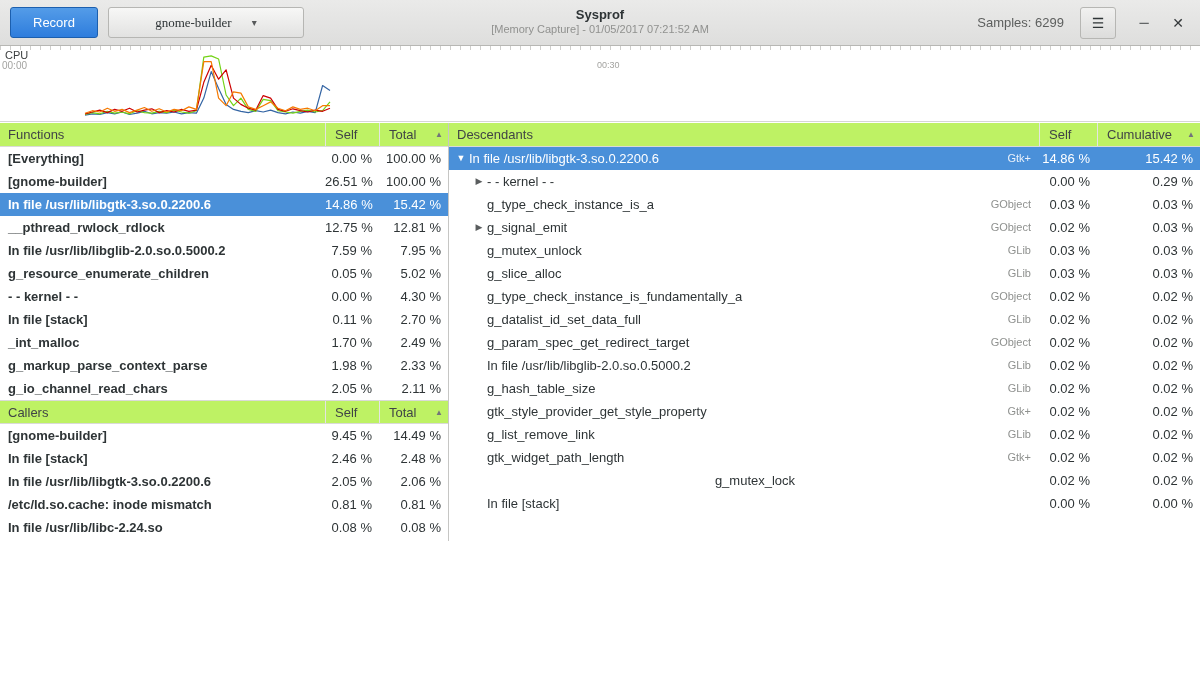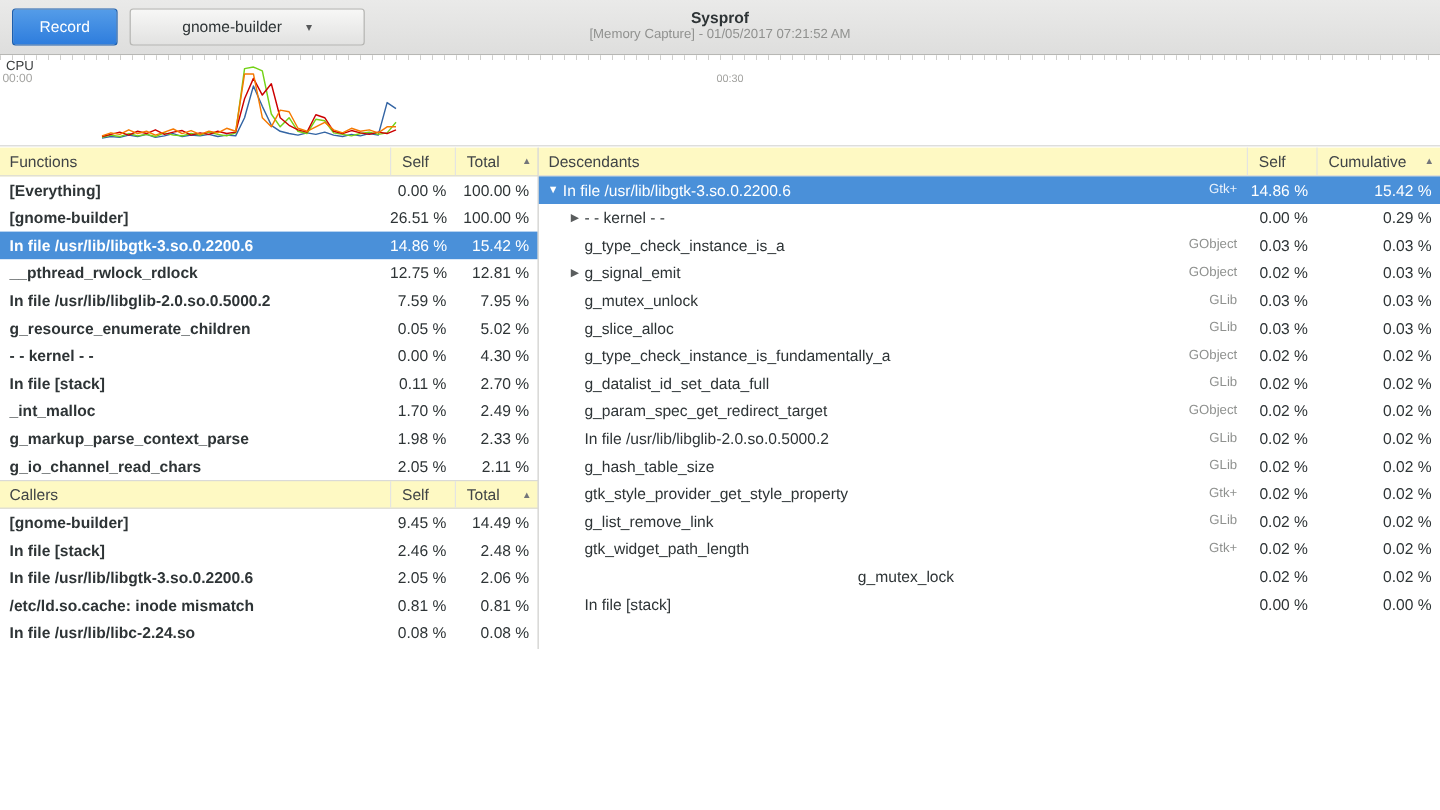--- a/index.html
+++ b/index.html
@@ -20,21 +20,21 @@
     border:1px solid #1c5fae; border-radius:3px;
     color:#fff; font-size:13px; cursor:pointer;
     font-family:inherit;
   }
   .process-btn {
     height:31px; width:196px; padding:0 10px;
     background:linear-gradient(#f7f7f6,#e2e2e1);
     border:1px solid #b6b6b3; border-radius:3px;
     color:#2e3436; font-size:13px; cursor:pointer;
     display:flex; align-items:center; justify-content:center; gap:20px;
-    font-family:Liberation Sans, sans-serif;
+    font-family:Liberation Serif, serif;
   }
   .process-btn .chev { color:#57595a; font-size:10px; }
   .title-box { position:absolute; left:300px; right:300px; top:0; height:46px; text-align:center; pointer-events:none; }
   .title-box .title { font-size:13px; font-weight:bold; margin-top:7px; color:#2e3436; }
   .title-box .subtitle { font-size:11px; color:#90918f; margin-top:1px; }
   .right-box { margin-left:auto; display:flex; align-items:center; }
   .samples { font-size:13px; color:#5d5f5e; margin-right:16px; }
   .menu-btn {
     width:36px; height:32px;
     background:linear-gradient(#f1f1f0,#dcdcdb);
@@ -54,21 +54,21 @@
   .time-start { position:absolute; top:14px; left:2px; font-size:10px; color:#a3a3a0; }
   .time-mid { position:absolute; top:14px; left:597px; font-size:9px; color:#a3a3a0; }
 
   
   .content { position:absolute; top:123px; left:0; right:0; bottom:0; display:flex; }
   .left-pane { width:448px; display:flex; flex-direction:column; background:#fff; }
   .pane-sep { width:1px; background:#c6c6c4; }
   .right-pane { flex:1; background:#fff; }
 
   
-  .thead { display:flex; height:24px; line-height:23px; background:#fef9c3; border-bottom:1px solid #dadad8; font-size:13px; color:#404446; }
+  .thead { display:flex; height:24px; line-height:23px; background:#bef264; border-bottom:1px solid #dadad8; font-size:13px; color:#404446; }
   .callers-head { border-top:1px solid #dadad8; }
   .hc { white-space:nowrap; overflow:hidden; }
   .hc.name { flex:1; padding-left:8px; }
   .hc.sized { border-left:1px solid #e4e4e2; padding-left:9px; position:relative; }
   .sort-ind { position:absolute; right:5px; top:0; font-size:8px; color:#73757a; }
   .row { display:flex; height:23px; line-height:23px; font-size:13px; color:#2e3436; cursor:default; }
   .row.selected { background:#4a90d9; color:#fff; }
   .c { white-space:nowrap; overflow:hidden; }
   .c.name { flex:1; padding-left:8px;font-weight:bold; }
   .c.num { text-align:right; padding-right:7px; }
@@ -90,20 +90,26 @@
   <header class="titlebar">
     <button class="record-btn">Record</button>
     <button class="process-btn">
       <span>gnome-builder</span>
       <span class="chev">▾</span>
     </button>
     <div class="title-box">
       <div class="title">Sysprof</div>
       <div class="subtitle">[Memory Capture] - 01/05/2017 07:21:52 AM</div>
     </div>
+    <div class="right-box">
+      <span class="samples">Samples: 6299</span>
+      <button class="menu-btn"><span>☰</span></button>
+      <button class="win-btn win-min"><span>─</span></button>
+      <button class="win-btn win-close"><span>✕</span></button>
+    </div>
   </header>
 
   <div class="graph">
     <svg id="cpu-svg" width="1200" height="76">
         <polyline points="85.0,69.1 92.4,67.8 99.8,68.5 107.3,66.6 114.7,67.8 122.1,66.0 129.5,68.5 137.0,67.2 144.4,65.3 151.8,67.8 159.2,66.6 166.7,67.2 174.1,66.0 181.5,67.8 188.9,66.6 196.4,67.2 203.8,52.1 211.2,25.6 218.6,42.6 226.1,58.4 233.5,63.4 240.9,65.3 248.3,66.6 255.8,64.7 263.2,66.0 270.6,64.1 278.0,66.6 285.5,67.8 292.9,66.0 300.3,67.2 307.7,65.3 315.2,66.6 322.6,39.5 330.0,44.5" fill="none" stroke="#3465a4" stroke-width="1.2" stroke-linejoin="round"></polyline>
         <polyline points="85.0,68.5 92.4,66.6 99.8,67.8 107.3,65.3 114.7,67.2 122.1,66.0 129.5,67.8 137.0,64.7 144.4,66.6 151.8,67.2 159.2,65.3 166.7,66.6 174.1,64.1 181.5,66.0 188.9,67.2 196.4,64.7 203.8,11.2 211.2,9.9 218.6,13.0 226.1,49.0 233.5,59.7 240.9,52.1 248.3,63.4 255.8,65.3 263.2,53.4 270.6,54.6 278.0,64.7 285.5,66.0 292.9,67.2 300.3,65.3 307.7,64.1 315.2,66.0 322.6,64.7 330.0,55.9" fill="none" stroke="#73d216" stroke-width="1.2" stroke-linejoin="round"></polyline>
         <polyline points="85.0,67.8 92.4,66.0 99.8,64.1 107.3,66.6 114.7,63.4 122.1,65.3 129.5,62.2 137.0,66.0 144.4,64.1 151.8,62.8 159.2,66.6 166.7,64.7 174.1,66.0 181.5,63.4 188.9,65.3 196.4,64.1 203.8,36.3 211.2,19.3 218.6,33.2 226.1,23.8 233.5,52.1 240.9,58.4 248.3,62.2 255.8,64.1 263.2,49.6 270.6,52.1 278.0,63.4 285.5,65.3 292.9,62.8 300.3,64.7 307.7,66.0 315.2,64.1 322.6,65.3 330.0,62.2" fill="none" stroke="#cc0000" stroke-width="1.2" stroke-linejoin="round"></polyline>
         <polyline points="85.0,67.2 92.4,64.7 99.8,66.0 107.3,62.2 114.7,65.3 122.1,63.4 129.5,66.6 137.0,64.1 144.4,61.5 151.8,65.3 159.2,62.8 166.7,66.0 174.1,63.4 181.5,64.7 188.9,60.9 196.4,63.4 203.8,15.6 211.2,15.6 218.6,52.1 226.1,59.7 233.5,45.8 240.9,47.1 248.3,60.9 255.8,63.4 263.2,59.7 270.6,55.9 278.0,62.2 285.5,64.7 292.9,60.9 300.3,63.4 307.7,62.2 315.2,64.7 322.6,59.7 330.0,59.7" fill="none" stroke="#f57900" stroke-width="1.2" stroke-linejoin="round"></polyline>
       </svg>
     <div class="graph-label">CPU</div>

